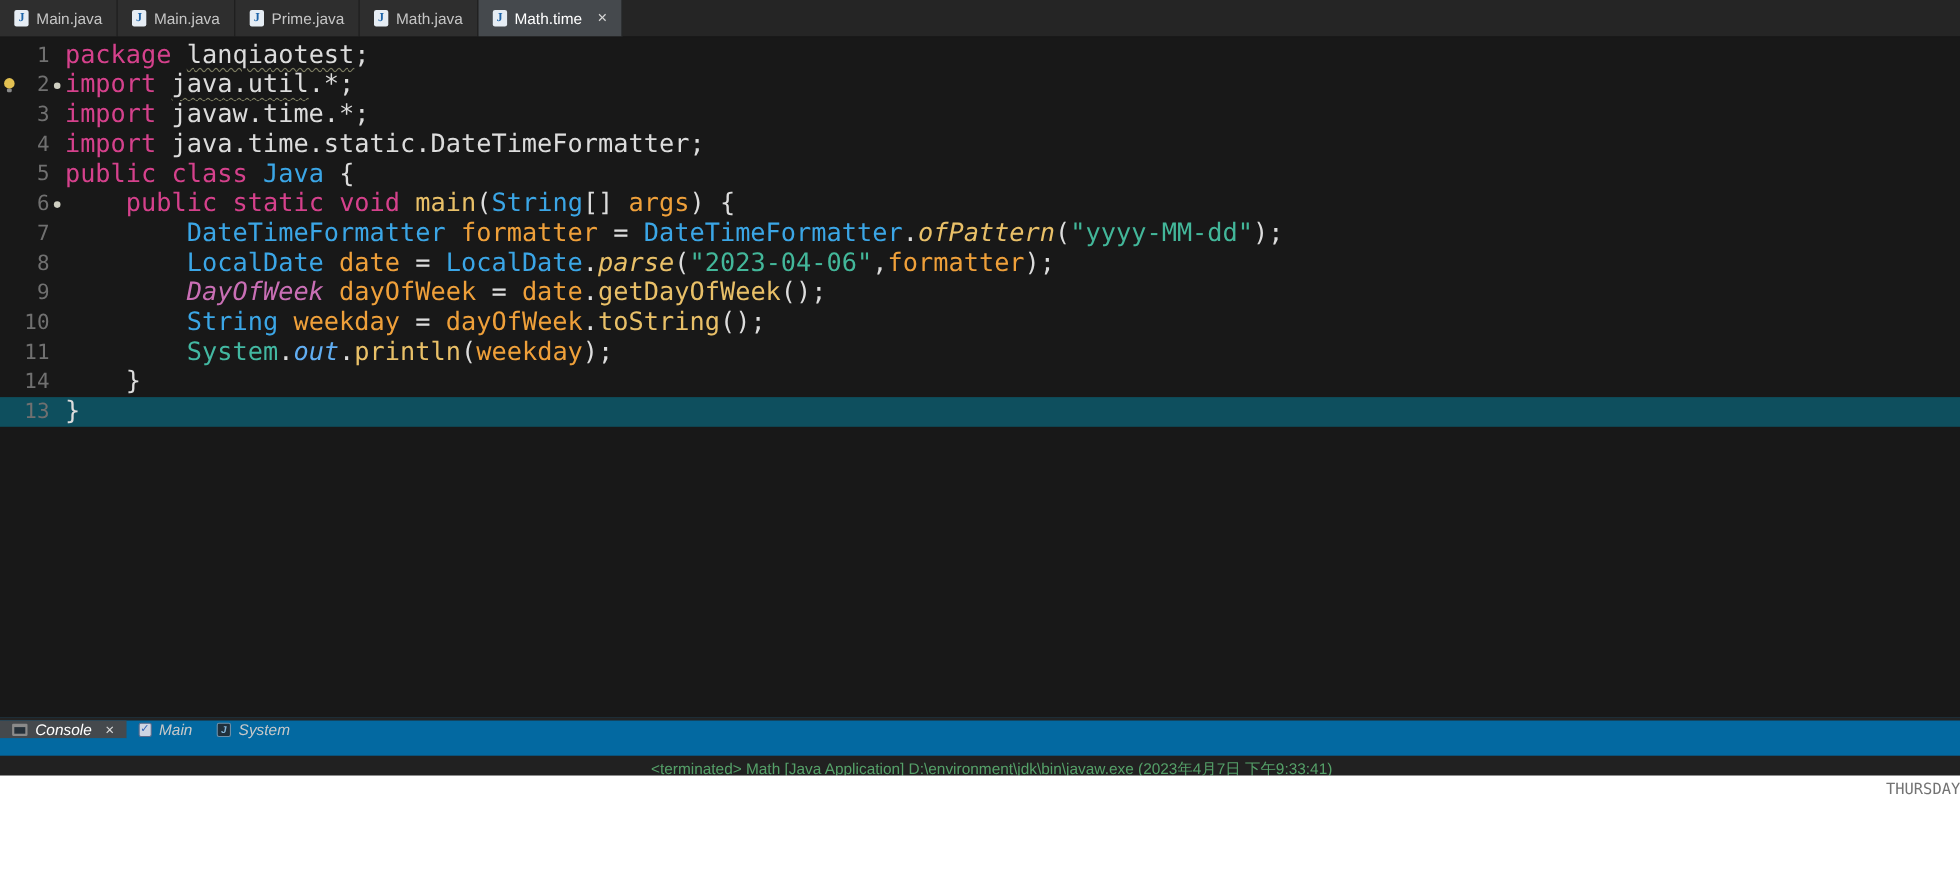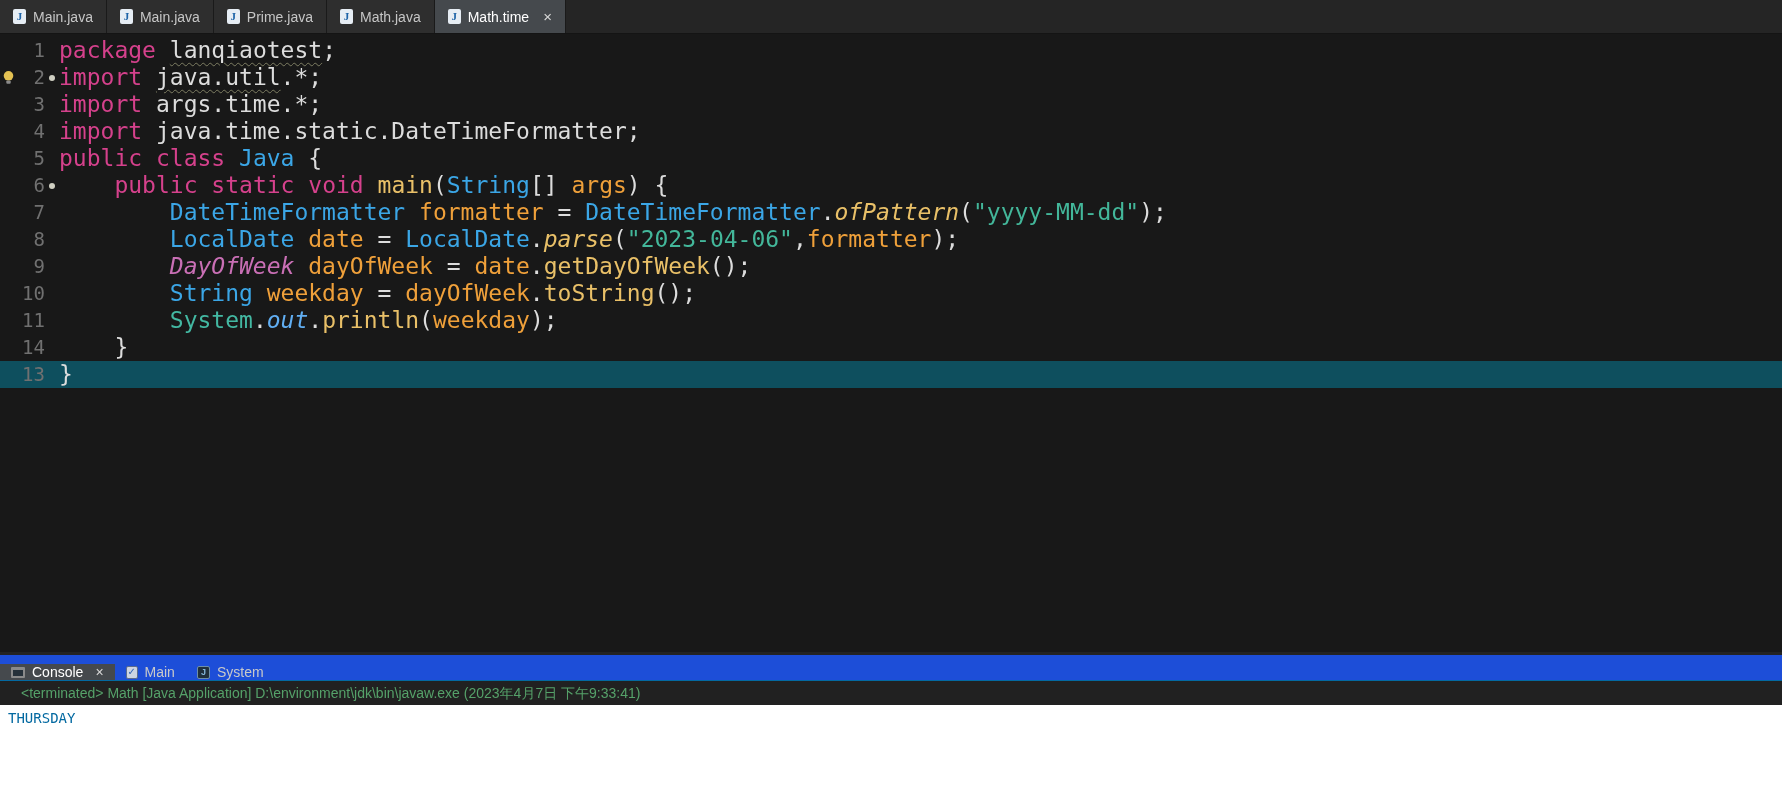--- a/index.html
+++ b/index.html
@@ -36,39 +36,39 @@
   .tk-typ { color:var(--typ); }
   .tk-var { color:var(--var); }
   .tk-mth { color:var(--mth); }
   .tk-smth{ color:var(--mth); font-style:italic; }
   .tk-str { color:var(--str); }
   .tk-enm { color:var(--enm); font-style:italic; }
   .tk-sys { color:var(--sys); }
   .tk-fld { color:var(--fld); font-style:italic; }
 
   
-  .console-tabbar { height:28px; flex:none; background:#1d4ed8; border-top:3px solid #232323;
-                    display:flex; align-items:flex-end; font-size:14px; color:#c9c9c9; }
+  .console-tabbar { height:28px; flex:none; background:#0369a1; border-top:3px solid #232323;
+                    display:flex; align-items:flex-start; font-size:14px; color:#c9c9c9;font-style:italic; }
   .ctab { display:flex; align-items:center; gap:7px; padding:0 11px; cursor:default; }
   .ctab.active { background:#45494d; color:#ffffff; }
   .ctab-close { color:#d8d8d8; margin-left:5px; font-size:14px; }
 
   .vicon { flex:none; display:inline-block; position:relative; }
   .icon-console-icon { width:14px; height:11px; background:#8a8a8a; border-radius:1px; }
   .icon-console-icon::after { content:""; position:absolute; left:2px; top:3px; right:2px; bottom:2px; background:#26313a; }
   .icon-tasks-icon { width:12px; height:13px; background:#cdd4e2; border:1px solid #5b6b8c; border-radius:2px; }
   .icon-tasks-icon::after { content:"✓"; position:absolute; left:1px; top:-1px; font-size:10px; color:#2f62b4; }
   .icon-display-icon { width:13px; height:13px; background:#20303c; border:1px solid #6d8fa8; border-radius:2px; }
   .icon-display-icon::after { content:"J"; position:absolute; left:3px; top:0; font-size:9px; font-weight:bold; color:#84b6da; }
 
-  .console-status { height:25px; flex:none; background:#212121; border-top:1px solid #0369a1;
+  .console-status { height:25px; flex:none; background:#212121; border-top:7px solid #0369a1;
                     color:var(--statusGreen); font-size:14px; line-height:24px; padding-left:21px;
-                    white-space:nowrap; overflow:hidden; }
-  .console-output { flex:1; background:#ffffff; color:#0369a1; font-family:"DejaVu Sans Mono",monospace;
-                    font-size:14px; padding:5px 0 0 8px; }
+                    white-space:nowrap; overflow:hidden;text-align:center; }
+  .console-output { flex:1; background:#ffffff; color:#737373; font-family:"DejaVu Sans Mono",monospace;
+                    font-size:14px; padding:5px 0 0 8px;text-align:right; }
 </style>
 </head>
 <body>
 
 <div class="window">
   <div class="tabbar">
       <div class="etab">
         <span class="file-icon">J</span>
         <span class="etab-label">Main.java</span>
       </div>
@@ -90,21 +90,21 @@
         <span class="tab-close">×</span>
       </div>
     </div>
   <div class="editor">
     <div class="code-lines">
         <div class="code-line"><div class="gutter"><span class="lnum">1</span></div><div class="code-text"><span class="tk-kw">package</span><span class="tk-pl"> </span><span class="tk-wrn">lanqiaotest</span><span class="tk-pl">;</span></div></div>
         <div class="code-line"><div class="gutter"><span class="bulb"><svg width="13" height="15" viewBox="0 0 13 15">
                 <circle cx="6.5" cy="5.8" r="4.8" fill="#e3c152"></circle>
                 <rect x="4.3" y="10.6" width="4.4" height="3.2" rx="1" fill="#8a8a8a"></rect>
               </svg></span><span class="lnum">2</span><span class="dot"></span></div><div class="code-text"><span class="tk-kw">import</span><span class="tk-pl"> </span><span class="tk-wrn">java.util</span><span class="tk-pl">.*;</span></div></div>
-        <div class="code-line"><div class="gutter"><span class="lnum">3</span></div><div class="code-text"><span class="tk-kw">import</span><span class="tk-pl"> args.time.*;</span></div></div>
+        <div class="code-line"><div class="gutter"><span class="lnum">3</span></div><div class="code-text"><span class="tk-kw">import</span><span class="tk-pl"> javaw.time.*;</span></div></div>
         <div class="code-line"><div class="gutter"><span class="lnum">4</span></div><div class="code-text"><span class="tk-kw">import</span><span class="tk-pl"> java.time.static.DateTimeFormatter;</span></div></div>
         <div class="code-line"><div class="gutter"><span class="lnum">5</span></div><div class="code-text"><span class="tk-kw">public</span><span class="tk-pl"> </span><span class="tk-kw">class</span><span class="tk-pl"> </span><span class="tk-typ">Java</span><span class="tk-pl"> {</span></div></div>
         <div class="code-line"><div class="gutter"><span class="lnum">6</span><span class="dot"></span></div><div class="code-text"><span class="tk-pl">    </span><span class="tk-kw">public</span><span class="tk-pl"> </span><span class="tk-kw">static</span><span class="tk-pl"> </span><span class="tk-kw">void</span><span class="tk-pl"> </span><span class="tk-mth">main</span><span class="tk-pl">(</span><span class="tk-typ">String</span><span class="tk-pl">[] </span><span class="tk-var">args</span><span class="tk-pl">) {</span></div></div>
         <div class="code-line"><div class="gutter"><span class="lnum">7</span></div><div class="code-text"><span class="tk-pl">        </span><span class="tk-typ">DateTimeFormatter</span><span class="tk-pl"> </span><span class="tk-var">formatter</span><span class="tk-pl"> = </span><span class="tk-typ">DateTimeFormatter</span><span class="tk-pl">.</span><span class="tk-smth">ofPattern</span><span class="tk-pl">(</span><span class="tk-str">"yyyy-MM-dd"</span><span class="tk-pl">);</span></div></div>
         <div class="code-line"><div class="gutter"><span class="lnum">8</span></div><div class="code-text"><span class="tk-pl">        </span><span class="tk-typ">LocalDate</span><span class="tk-pl"> </span><span class="tk-var">date</span><span class="tk-pl"> = </span><span class="tk-typ">LocalDate</span><span class="tk-pl">.</span><span class="tk-smth">parse</span><span class="tk-pl">(</span><span class="tk-str">"2023-04-06"</span><span class="tk-pl">,</span><span class="tk-var">formatter</span><span class="tk-pl">);</span></div></div>
         <div class="code-line"><div class="gutter"><span class="lnum">9</span></div><div class="code-text"><span class="tk-pl">        </span><span class="tk-enm">DayOfWeek</span><span class="tk-pl"> </span><span class="tk-var">dayOfWeek</span><span class="tk-pl"> = </span><span class="tk-var">date</span><span class="tk-pl">.</span><span class="tk-mth">getDayOfWeek</span><span class="tk-pl">();</span></div></div>
         <div class="code-line"><div class="gutter"><span class="lnum">10</span></div><div class="code-text"><span class="tk-pl">        </span><span class="tk-typ">String</span><span class="tk-pl"> </span><span class="tk-var">weekday</span><span class="tk-pl"> = </span><span class="tk-var">dayOfWeek</span><span class="tk-pl">.</span><span class="tk-mth">toString</span><span class="tk-pl">();</span></div></div>
         <div class="code-line"><div class="gutter"><span class="lnum">11</span></div><div class="code-text"><span class="tk-pl">        </span><span class="tk-sys">System</span><span class="tk-pl">.</span><span class="tk-fld">out</span><span class="tk-pl">.</span><span class="tk-mth">println</span><span class="tk-pl">(</span><span class="tk-var">weekday</span><span class="tk-pl">);</span></div></div>
         <div class="code-line"><div class="gutter"><span class="lnum">14</span></div><div class="code-text"><span class="tk-pl">    }</span></div></div>
         <div class="code-line hl"><div class="gutter"><span class="lnum">13</span></div><div class="code-text"><span class="tk-pl">}</span></div></div>

